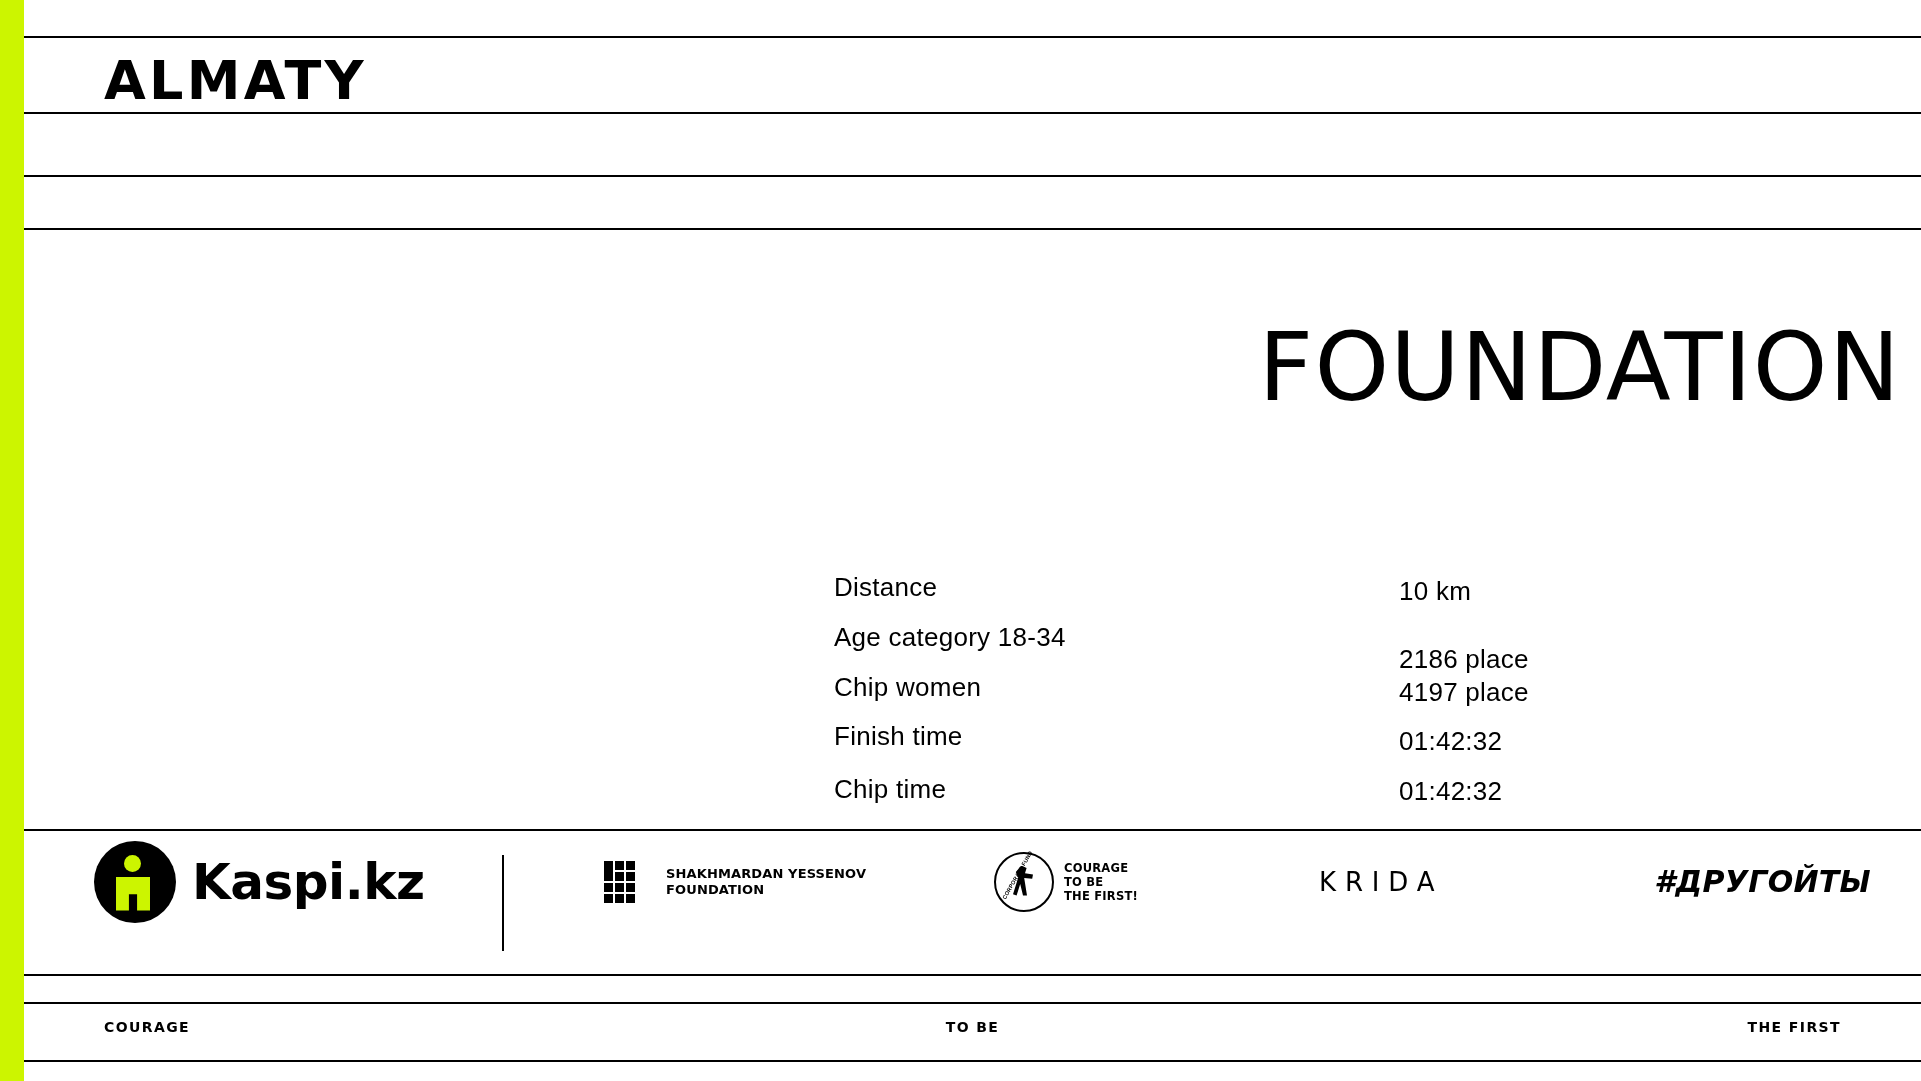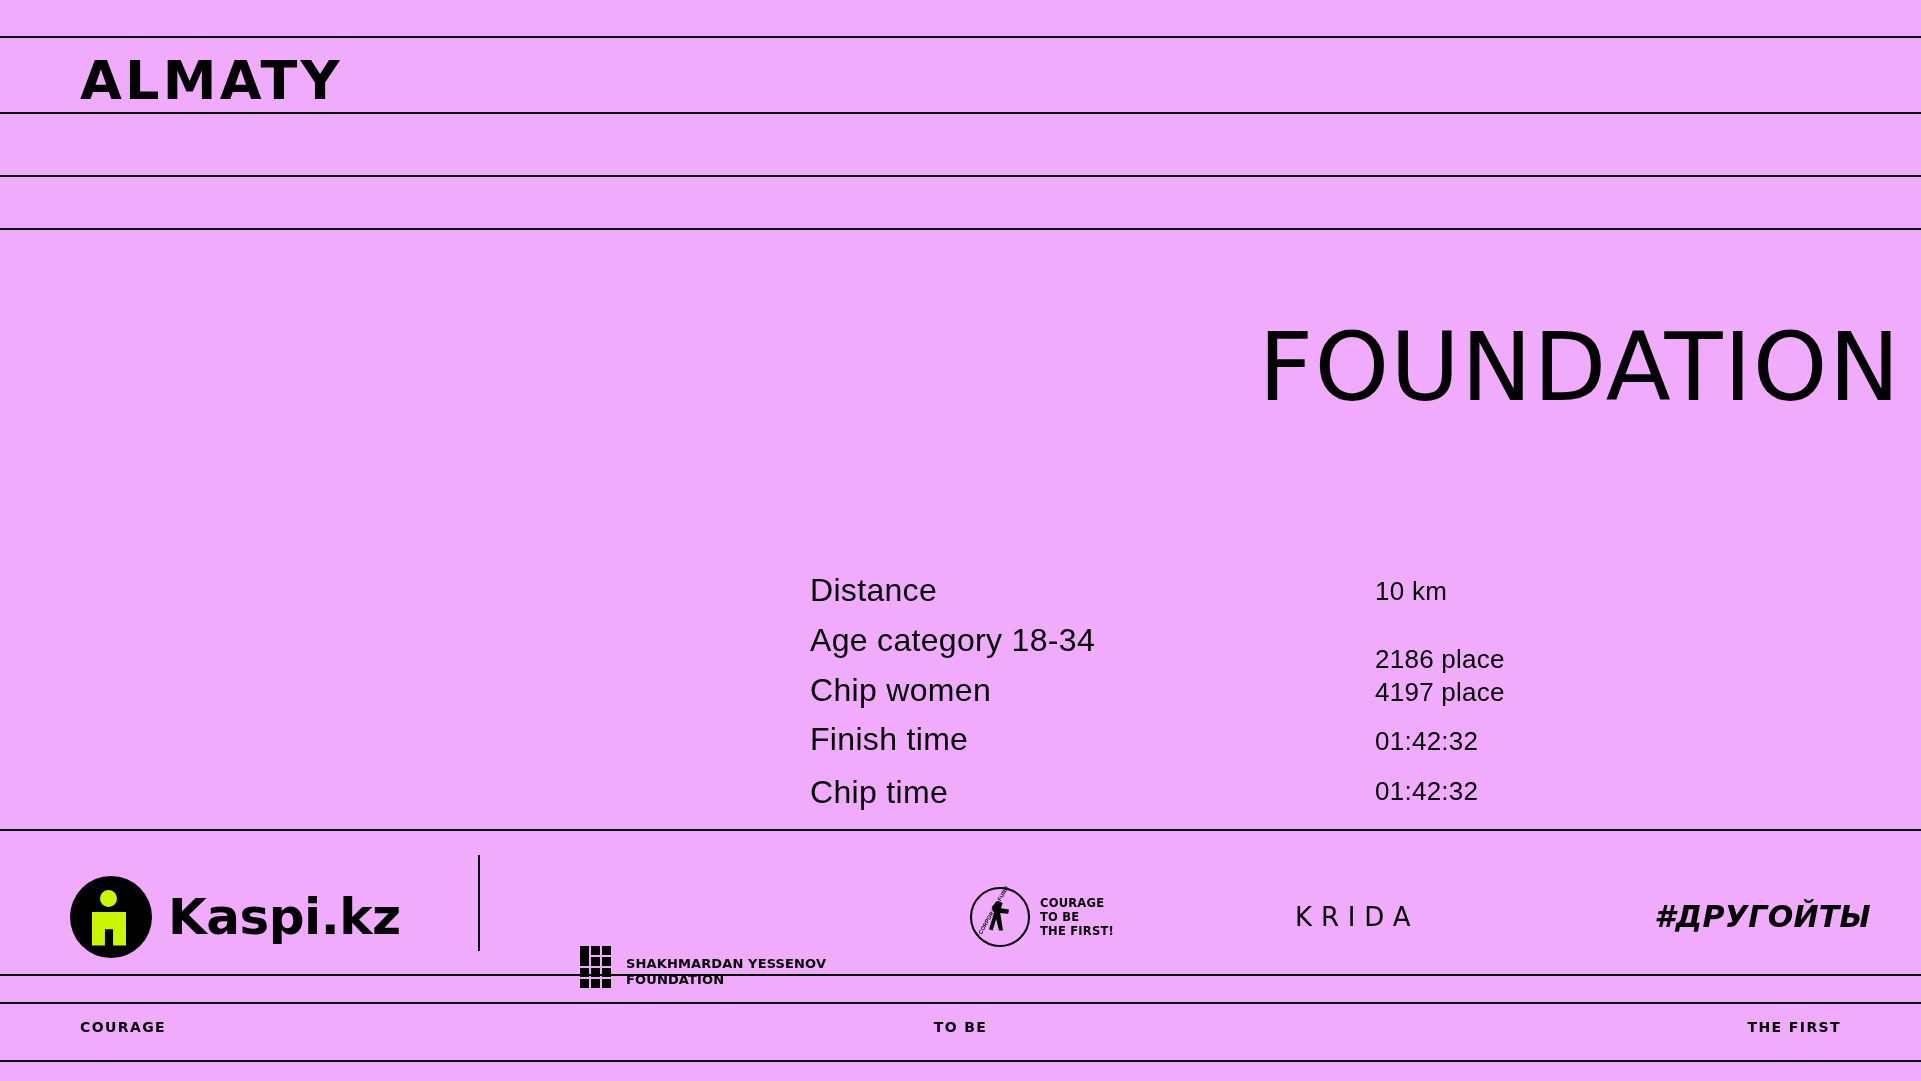--- a/index.html
+++ b/index.html
@@ -12,21 +12,22 @@
     height: 1081px;
     overflow: hidden;
     font-family: "Liberation Sans", sans-serif;
     color: #000;
     position: relative;
   }
 
   .certificate {
     position: absolute;
     inset: 0;
-    background: #f0abfc;
+    background: #ffffff;
+    margin-left: 24px;
   }
 
   
   .rule {
     position: absolute;
     left: 0;
     right: 0;
     height: 2px;
     background: #000;
   }
@@ -102,21 +103,21 @@
     top: 570px;
     width: 1020px;
   }
   .result-row {
     position: relative;
     height: 52px;
   }
   .result-label {
     position: absolute;
     left: 0;
-    font-size: 32px;
+    font-size: 26px;
     letter-spacing: 0.01em;
     white-space: nowrap;
   }
   .result-value {
     position: absolute;
     left: 565px;
     font-size: 26px;
     letter-spacing: 0.01em;
     white-space: nowrap;
   }
@@ -130,21 +131,21 @@
   .row-3 .result-label { top: -5px; }
   .row-3 .result-value { top: 0px; }
   .row-4 .result-label { top: -4px; }
   .row-4 .result-value { top: -2px; }
 
   
   .sponsors {
     position: absolute;
     left: 0;
     right: 0;
-    top: 845px;
+    top: 810px;
     height: 143px;
     display: flex;
     align-items: center;
     padding-left: 33px;
   }
 
   .kaspi {
     position: absolute;
     left: 70px;
     top: 0;
@@ -197,22 +198,22 @@
     height: 96px;
     background: #000;
   }
 
   .yessenov {
     position: absolute;
     left: 580px;
     top: 0;
     height: 100%;
     display: flex;
-    align-items: flex-end;
-    gap: 12px;
+    align-items: center;
+    gap: 28px;
   }
   .yessenov-mark {
     width: 34px;
     height: 42px;
     display: grid;
     grid-template-columns: repeat(3, 9px);
     grid-template-rows: repeat(4, 9px);
     gap: 2px;
     flex: none;
   }

